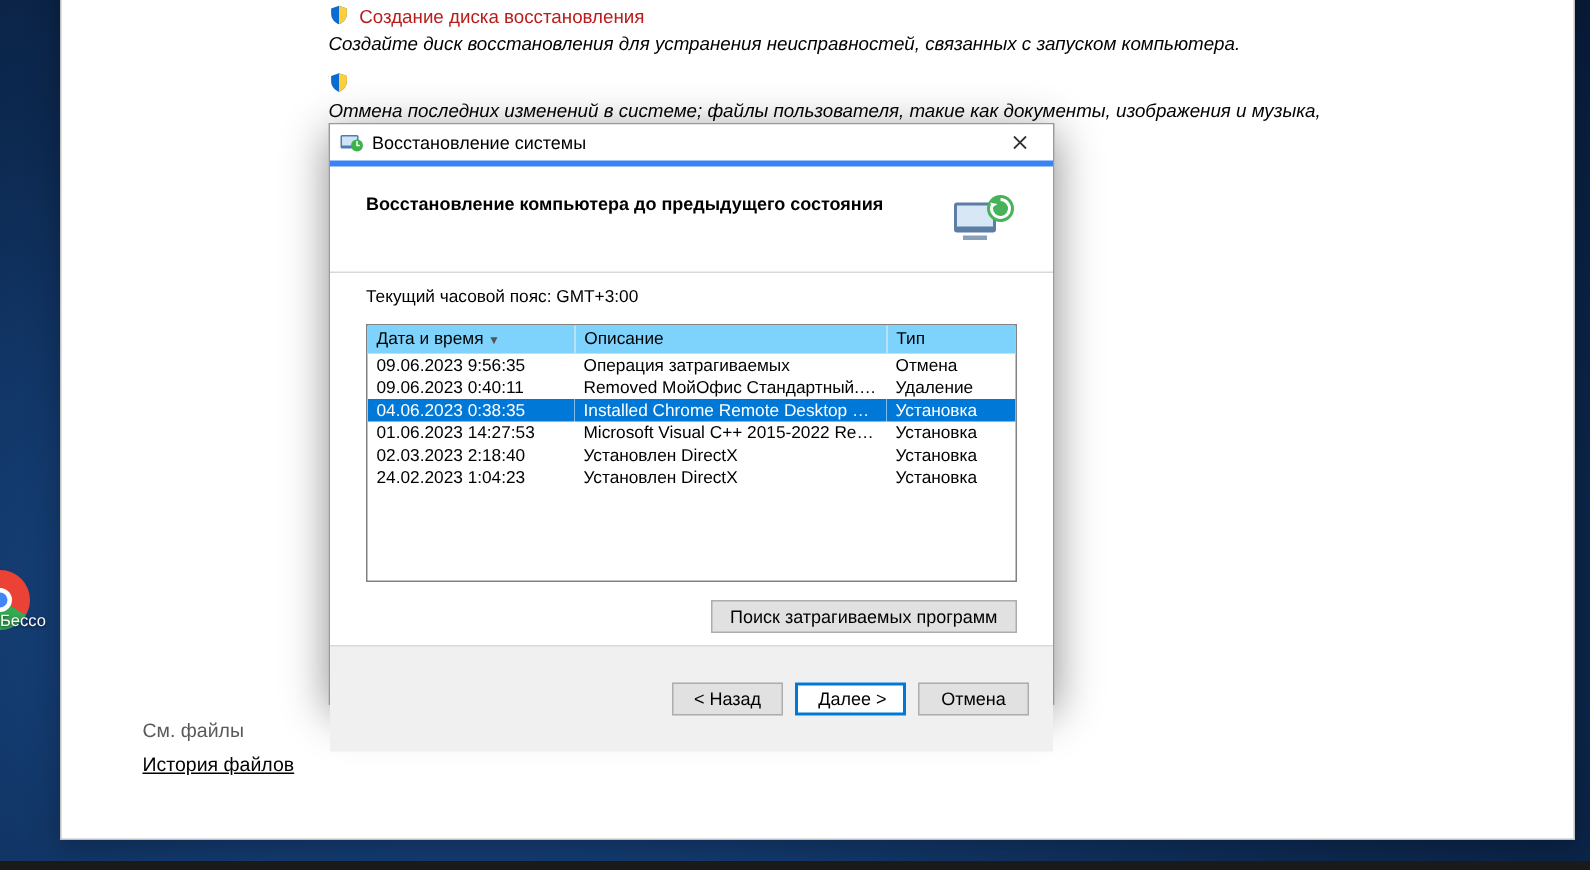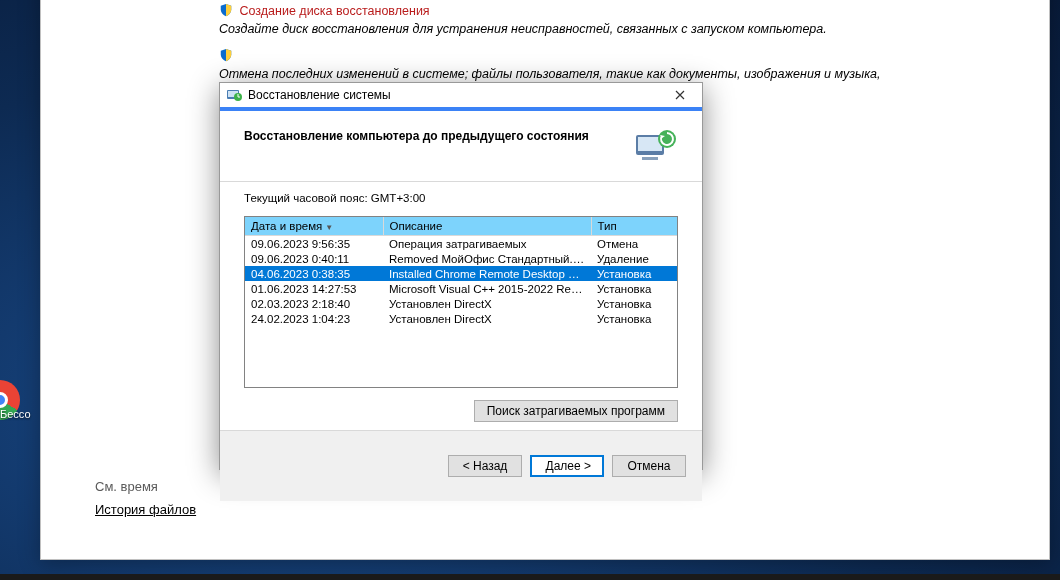--- a/index.html
+++ b/index.html
@@ -265,21 +265,21 @@
         <svg viewBox="0 0 16 16" width="14" height="14">
             <path d="M8 1 L14 3 V7 C14 11 11 14 8 15 C5 14 2 11 2 7 V3 Z" fill="#0a6cce"></path>
             <path d="M8 1 L14 3 V7 C14 11 11 14 8 15 Z" fill="#ffcf3a"></path>
           </svg>
       </span>
     </div>
     <div class="bg-desc">Отмена последних изменений в системе; файлы пользователя, такие как документы, изображения и музыка, остаются без изменений.</div>
   </div>
 
   <div class="see-also">
-    <span>См. время</span>
+    <span>См. файлы</span>
     <a href="#" class="see-also-link">История файлов</a>
   </div>
 </div>
 
 <div class="chrome-piece">
   <div class="chrome-circle"></div>
   <div class="chrome-inner"></div>
   <div class="chrome-label">Бессо</div>
 </div>
 

